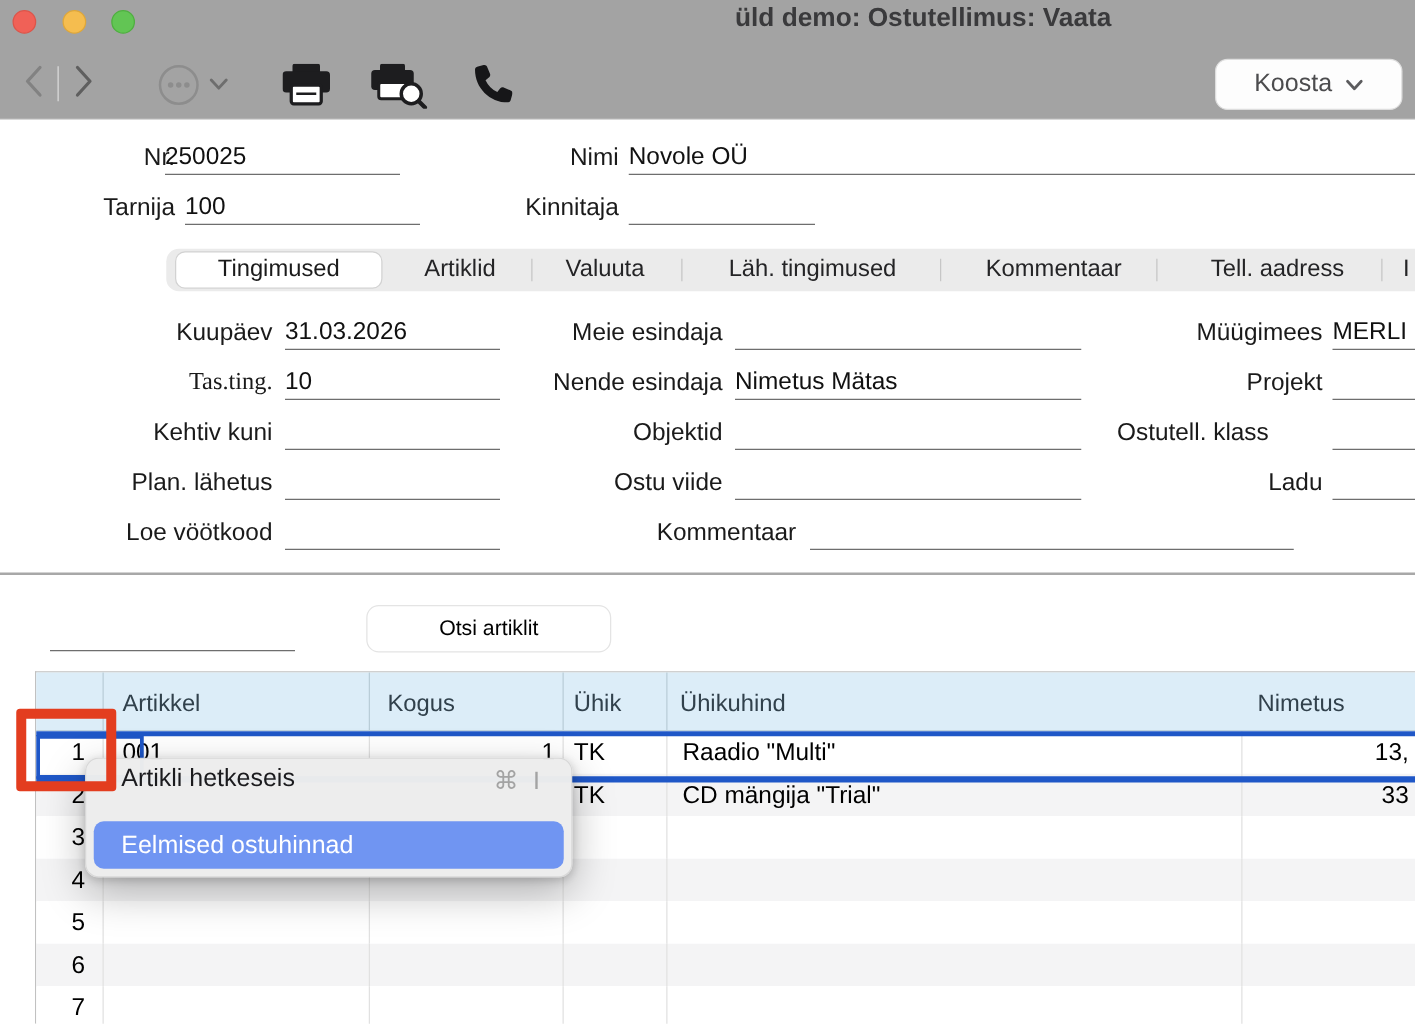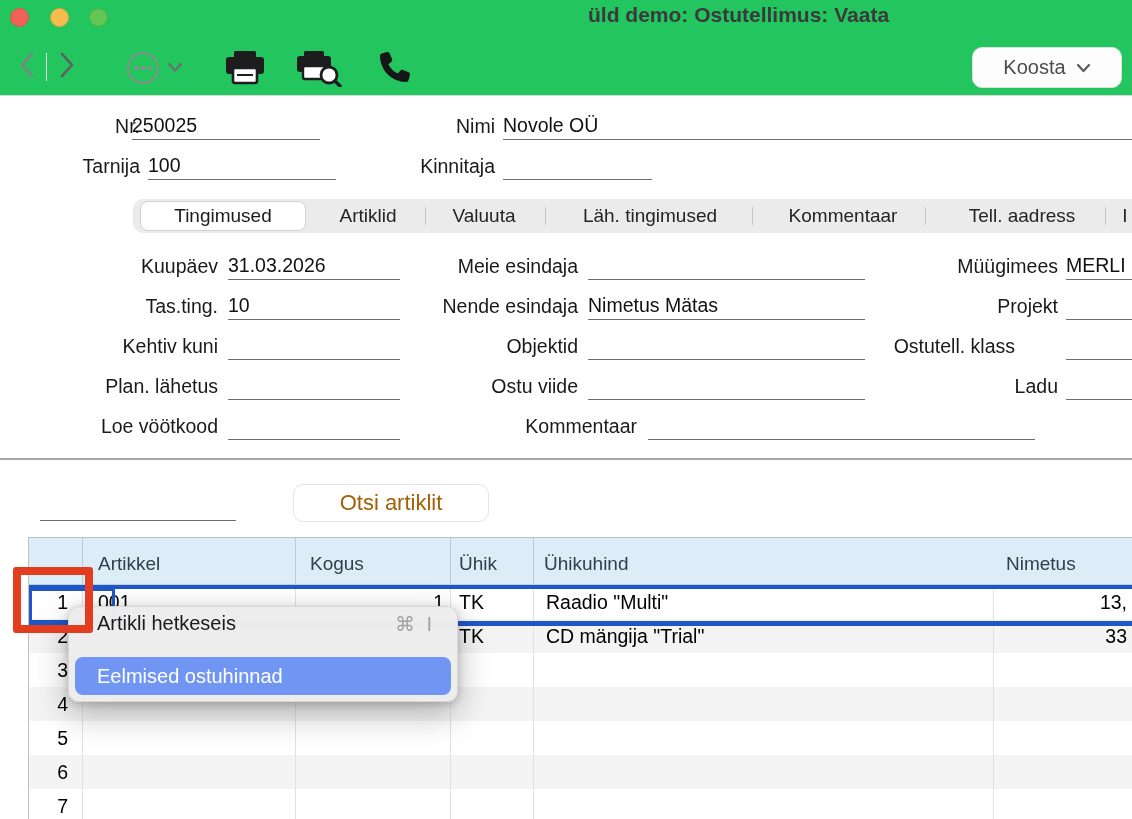--- a/index.html
+++ b/index.html
@@ -5,21 +5,21 @@
   * { margin:0; padding:0; box-sizing:border-box; }
   html,body { width:1132px; height:819px; }
   body {
     font-family:"Liberation Sans","DejaVu Sans",sans-serif;
     color:#1c1c1e; background:#fff; position:relative; overflow:hidden;
     -webkit-user-select:none;
   }
 
   
   .chrome { position:absolute; left:0; top:0; width:1132px; height:96px;
-            background:#22c55e; border-bottom:1px solid #d8d8d8; z-index:5; }
+            background:#a3a3a3; border-bottom:1px solid #d8d8d8; z-index:5; }
   .tl { position:absolute; top:8px; width:19px; height:19px; border-radius:50%; }
   .tl.red    { left:10px; background:#f06157; border:1px solid #dd5449; }
   .tl.yellow { left:50px; background:#f5bd4f; border:1px solid #e0a738; }
   .tl.green  { left:89px; background:#62c554; border:1px solid #4eb03f; }
   .win-title { position:absolute; left:588px; top:3px; font-size:21px; font-weight:bold; color:#3a3a3c; white-space:nowrap; }
   .tb-icon { position:absolute; top:50px; cursor:default; }
   .tb-divider { position:absolute; left:46px; top:53px; width:1px; height:28px; background:#dcdcdc; }
   .koosta {
     position:absolute; left:972px; top:47px; width:150px; height:41px;
     background:#fdfdfd; border:1.5px solid #dedede; border-radius:10px;
@@ -43,21 +43,21 @@
          font-size:19px; color:#242426; text-align:center; white-space:nowrap; }
   .tab-div { position:absolute; top:207px; width:1px; height:18px; background:#c6c6c6; }
 
   .hr { position:absolute; left:0; top:458px; width:1132px; height:1.5px; background:#a8a8a8; }
 
   
   .search-line { position:absolute; left:40px; top:495px; width:196px; height:26px;
                  border-bottom:1.5px solid #6e6e6e; font-size:19px; }
   .search-btn { position:absolute; left:293px; top:484px; width:196px; height:38px;
                 background:#fff; border:1.5px solid #e4e4e4; border-radius:10px;
-                font-size:22px; color:#a16207; display:flex; align-items:center; justify-content:center; }
+                font-size:17px; color:#000000; display:flex; align-items:center; justify-content:center; }
 
   
   .grid { position:absolute; left:28px; top:537px; width:1104px; height:282px;
           border-top:1px solid #c1c1c1; border-left:1px solid #c1c1c1; z-index:10; }
   .trow { display:grid; grid-template-columns:54px 213px 155px 83px 460px 139px;
           width:1104px; }
   .thead { height:47px; background:#dcedf8; border-bottom:1px solid #bcd0dc; }
   .thead .cell { border-right:1px solid #b9cdd8; color:#31414c; font-size:19px;
                  display:flex; align-items:flex-end; padding-bottom:9px; }
   .tbody { height:34px; background:#fff; }
@@ -182,21 +182,21 @@
 <div class="tab" style="left:575px;width:150px;">Läh. tingimused</div>
 <div class="tab-div" style="left:752px;"></div>
 <div class="tab" style="left:788px;width:110px;">Kommentaar</div>
 <div class="tab-div" style="left:925px;"></div>
 <div class="tab" style="left:957px;width:130px;">Tell. aadress</div>
 <div class="tab-div" style="left:1105px;"></div>
 <div class="tab" style="left:1118px;width:14px;">I</div>
 
 <div class="lbl" style="left:28px;top:253px;width:190px;">Kuupäev</div>
 <div class="val" style="left:228px;top:253px;width:172px;">31.03.2026</div>
-<div class="lbl" style="left:28px;top:293px;width:190px;">Tas.ting.</div>
+<div class="lbl" style="left:28px;top:293px;width:190px;font-family:Liberation Serif, serif;">Tas.ting.</div>
 <div class="val" style="left:228px;top:293px;width:172px;">10</div>
 <div class="lbl" style="left:28px;top:333px;width:190px;">Kehtiv kuni</div>
 <div class="val" style="left:228px;top:333px;width:172px;"></div>
 <div class="lbl" style="left:28px;top:373px;width:190px;">Plan. lähetus</div>
 <div class="val" style="left:228px;top:373px;width:172px;"></div>
 <div class="lbl" style="left:28px;top:413px;width:190px;">Loe vöötkood</div>
 <div class="val" style="left:228px;top:413px;width:172px;"></div>
 
 <div class="lbl" style="left:388px;top:253px;width:190px;">Meie esindaja</div>
 <div class="val" style="left:588px;top:253px;width:277px;"></div>

